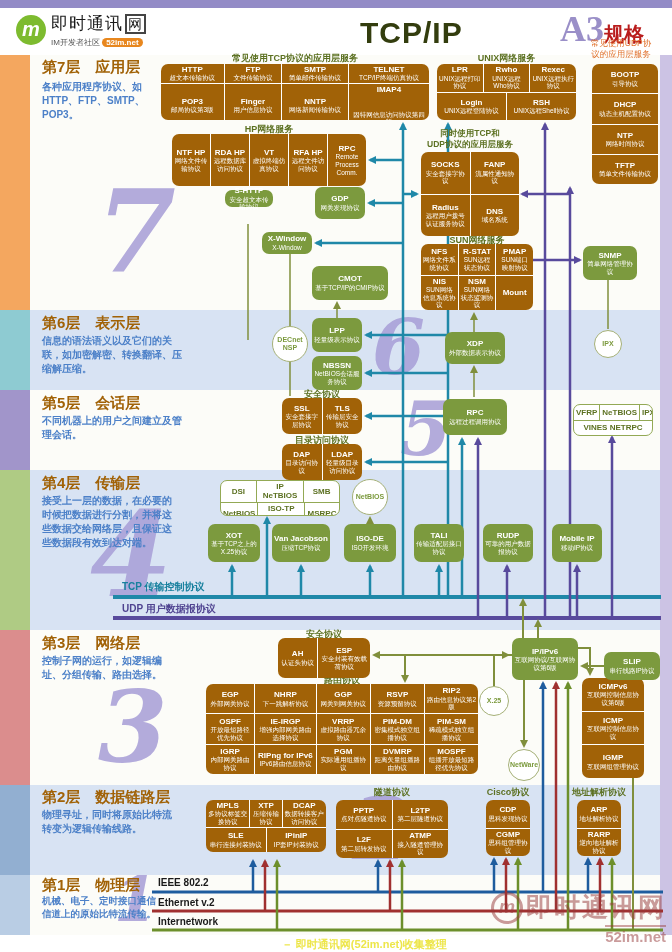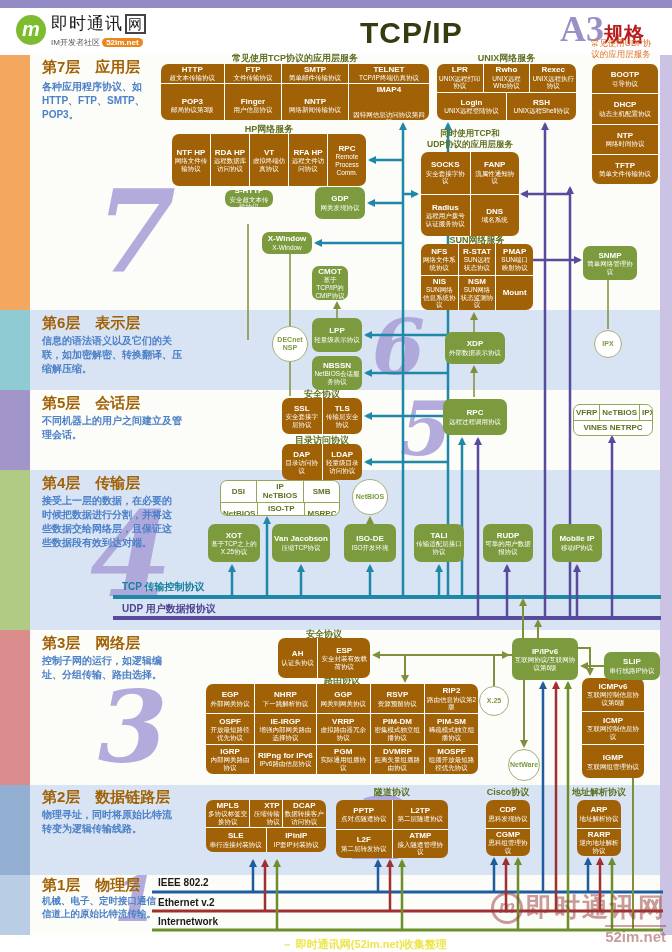--- a/index.html
+++ b/index.html
@@ -584,21 +584,21 @@
           <div class="bs">互联网组管理协议</div>
         </div>
       </div>
     </div>
   <div class="abs grid" style="left:206px;top:800px;width:120px;height:52px">
       <div class="grow">
         <div class="gcell" style="flex: 1.15 1 0%;">
           <div class="bt">MPLS</div>
           <div class="bs">多协议标签交换协议</div>
         </div>
-        <div class="gcell" style="flex: 0.8 1 0%; text-align: right;">
+        <div class="gcell" style="flex: 0.8 1 0%;">
           <div class="bt">XTP</div>
           <div class="bs">压缩传输协议</div>
         </div>
         <div class="gcell" style="flex: 1.15 1 0%;">
           <div class="bt">DCAP</div>
           <div class="bs">数据转接客户访问协议</div>
         </div>
       </div>
       <div class="grow">
         <div class="gcell">
@@ -667,21 +667,21 @@
       <div class="bs">安全超文本传输协议</div>
     </div>
   <div class="abs pbox" style="left:315px;top:187px;width:50px;height:32px">
       <div class="bt">GDP</div>
       <div class="bs">网关发现协议</div>
     </div>
   <div class="abs pbox" style="left:262px;top:232px;width:50px;height:22px">
       <div class="bt">X-Window</div>
       <div class="bs">X-Window</div>
     </div>
-  <div class="abs pbox" style="left:312px;top:266px;width:36px;height:34px">
+  <div class="abs pbox" style="left:312px;top:266px;width:76px;height:34px">
       <div class="bt">CMOT</div>
       <div class="bs">基于TCP/IP的CMIP协议</div>
     </div>
   <div class="abs pbox" style="left:583px;top:246px;width:54px;height:34px">
       <div class="bt">SNMP</div>
       <div class="bs">简单网络管理协议</div>
     </div>
   <div class="abs pbox" style="left:312px;top:318px;width:50px;height:34px">
       <div class="bt">LPP</div>
       <div class="bs">轻量级表示协议</div>

